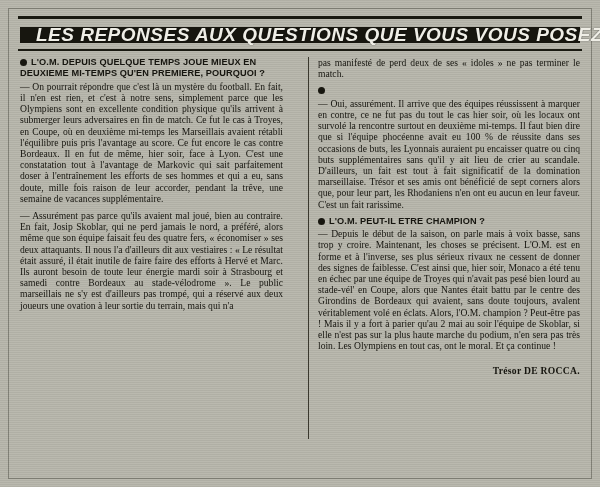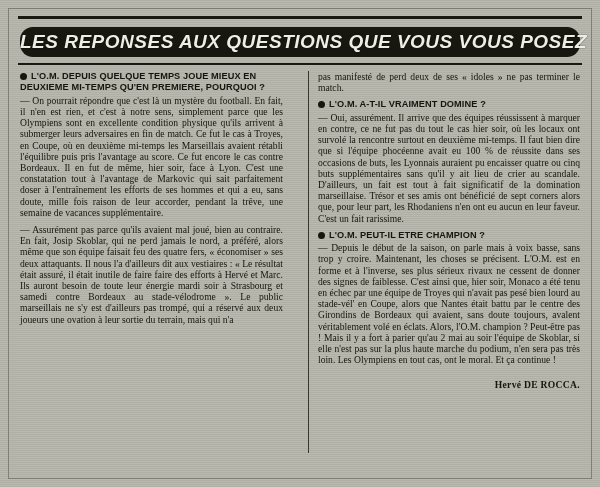--- a/index.html
+++ b/index.html
@@ -20,26 +20,26 @@
     background: #b8b7ac;
     background-image:
       repeating-linear-gradient(0deg, rgba(0,0,0,0.045) 0px, rgba(0,0,0,0.045) 1px, rgba(255,255,255,0.03) 1px, rgba(255,255,255,0.03) 2px);
     box-sizing: border-box;
     padding: 16px 14px 10px 14px;
   }
   .headline-band {
     position: relative;
     background: #17160f;
     color: #e8e7df;
-    height: 30px;
+    height: 16px;
     margin: 8px 6px 6px 6px;
     display: flex;
     align-items: center;
+    padding-left: 16px;
     letter-spacing: 0.5px;
-    border-radius: 13px;
   }
   .headline-band .headline-text {
     font-family: "Liberation Sans", sans-serif;
     font-weight: bold;
     font-size: 19px;
     font-style: italic;
     color: #efeee6;
     text-shadow: 0 0 1px #000;
     white-space: nowrap;
   }
@@ -125,23 +125,23 @@
       <div class="q">
         <span class="bullet"></span><span>L'O.M. DEPUIS QUELQUE TEMPS JOUE MIEUX EN DEUXIEME MI-TEMPS QU'EN PREMIERE, POURQUOI ?</span>
       </div>
       <p class="body">— On pourrait répondre que c'est là un mystère du football. En fait, il n'en est rien, et c'est à notre sens, simplement parce que les Olympiens sont en excellente condition physique qu'ils arrivent à submerger leurs adversaires en fin de match. Ce fut le cas à Troyes, en Coupe, où en deuxième mi-temps les Marseillais avaient rétabli l'équilibre puis pris l'avantage au score. Ce fut encore le cas contre Bordeaux. Il en fut de même, hier soir, face à Lyon. C'est une constatation tout à l'avantage de Markovic qui sait parfaitement doser à l'entraînement les efforts de ses hommes et qui a eu, sans doute, mille fois raison de leur accorder, pendant la trêve, une semaine de vacances supplémentaire.</p>
       <p class="body">— Assurément pas parce qu'ils avaient mal joué, bien au contraire. En fait, Josip Skoblar, qui ne perd jamais le nord, a préféré, alors même que son équipe faisait feu des quatre fers, « économiser » ses deux attaquants. Il nous l'a d'ailleurs dit aux vestiaires : « Le résultat était assuré, il était inutile de faire faire des efforts à Hervé et Marc. Ils auront besoin de toute leur énergie mardi soir à Strasbourg et samedi contre Bordeaux au stade-vélodrome ». Le public marseillais ne s'y est d'ailleurs pas trompé, qui a réservé aux deux joueurs une ovation à leur sortie du terrain, mais qui n'a</p>
     </div>
 
     <div class="col right">
       <p class="body">pas manifesté de perd deux de ses « idoles » ne pas terminer le match.</p>
       <div class="q">
-        <span class="bullet"></span><span>L'O.M. A-T-IL VRAIMENT DOMINE ?</span>
+        <span class="bullet"></span>
       </div>
       <p class="body">— Oui, assurément. Il arrive que des équipes réussissent à marquer en contre, ce ne fut pas du tout le cas hier soir, où les locaux ont survolé la rencontre surtout en deuxième mi-temps. Il faut bien dire que si l'équipe phocéenne avait eu 100 % de réussite dans ses occasions de buts, les Lyonnais auraient pu encaisser quatre ou cinq buts supplémentaires sans qu'il y ait lieu de crier au scandale. D'ailleurs, un fait est tout à fait significatif de la domination marseillaise. Trésor et ses amis ont bénéficié de sept corners alors que, pour leur part, les Rhodaniens n'en ont eu aucun en leur faveur. C'est un fait rarissime.</p>
       <div class="q">
         <span class="bullet"></span><span>L'O.M. PEUT-IL ETRE CHAMPION ?</span>
       </div>
       <p class="body tight">— Depuis le début de la saison, on parle mais à voix basse, sans trop y croire. Maintenant, les choses se précisent. L'O.M. est en forme et à l'inverse, ses plus sérieux rivaux ne cessent de donner des signes de faiblesse. C'est ainsi que, hier soir, Monaco a été tenu en échec par une équipe de Troyes qui n'avait pas pesé bien lourd au stade-vél' en Coupe, alors que Nantes était battu par le centre des Girondins de Bordeaux qui avaient, sans doute toujours, avalent véritablement volé en éclats. Alors, l'O.M. champion ? Peut-être pas ! Mais il y a fort à parier qu'au 2 mai au soir l'équipe de Skoblar, si elle n'est pas sur la plus haute marche du podium, n'en sera pas très loin. Les Olympiens en tout cas, ont le moral. Et ça continue !</p>
-      <div class="sig">Hervé DE ROCCA.</div>
+      <div class="sig">Trésor DE ROCCA.</div>
     </div>
   </div>
 </div>
 
 </body></html>

